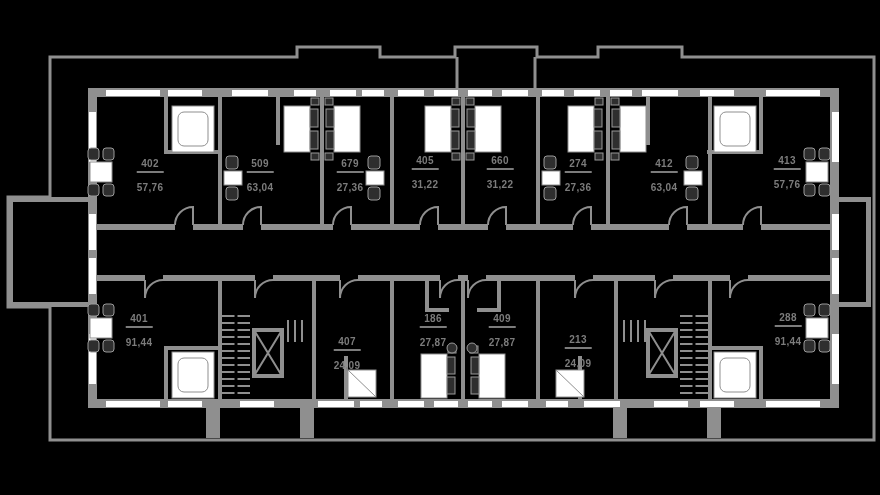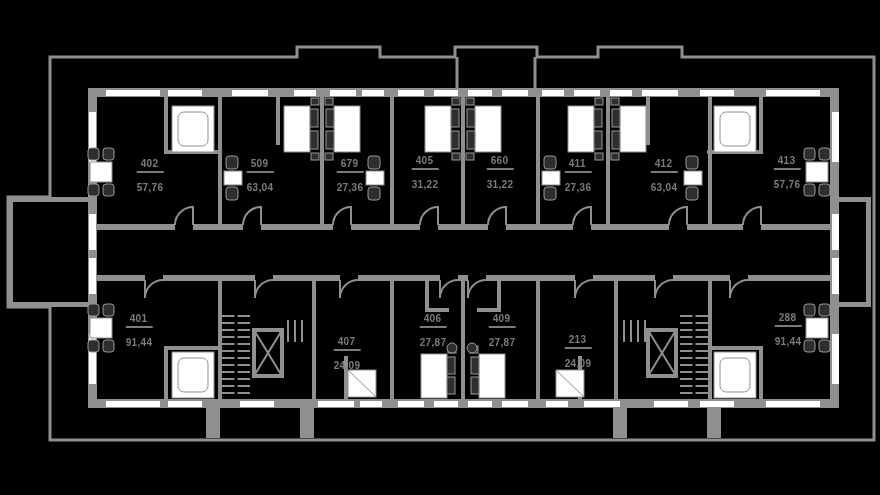--- a/index.html
+++ b/index.html
@@ -10,21 +10,21 @@
   .thin{stroke:var(--c-wall,#8f8f8f);stroke-width:3;fill:none;}
   .conn{stroke:var(--c-wall,#8f8f8f);stroke-width:3;}
   .win{fill:var(--c-win,#fff);}
   .furnW{fill:var(--c-win,#fff);stroke:#8f8f8f;stroke-width:1;}
   .furnD{fill:var(--c-dark,#2e2e2e);stroke:#9a9a9a;stroke-width:1;}
   .inner{fill:none;stroke:#8f8f8f;stroke-width:1;}
   .door{stroke:var(--c-wall,#8f8f8f);stroke-width:2;fill:none;}
   .elev{stroke:var(--c-wall,#8f8f8f);stroke-width:4;fill:none;}
   .elevX{stroke:var(--c-wall,#8f8f8f);stroke-width:2;fill:none;}
   .sline{stroke:#000;stroke-width:3;}
-  .apt{position:absolute;transform:translateX(-50%);text-align:left;
+  .apt{position:absolute;transform:translateX(-50%);text-align:center;
        color:var(--c-text,#7c7c7c);font-size:10px;font-weight:bold;letter-spacing:.3px;line-height:1.15;}
   .apt .num{display:block;padding:0 4px 1px;border-bottom:2px solid var(--c-text,#7c7c7c);}
   .apt .area{display:block;padding-top:9px;white-space:nowrap;}
 </style>
 </head>
 <body>
 
 <div id="plan">
   <svg width="880" height="495" viewBox="0 0 880 495">
     <defs>
@@ -312,41 +312,41 @@
   </div>
   <div class="apt" style="left:350px;top:158px">
     <span class="num">679</span>
     <span class="area">27,36</span>
   </div>
   <div class="apt" style="left:425px;top:155px">
     <span class="num">405</span>
     <span class="area">31,22</span>
   </div>
   <div class="apt" style="left:433px;top:313px">
-    <span class="num">406</span>
+    <span class="num">186</span>
     <span class="area">27,87</span>
   </div>
   <div class="apt" style="left:347px;top:336px">
     <span class="num">407</span>
     <span class="area">24,09</span>
   </div>
   <div class="apt" style="left:578px;top:334px">
     <span class="num">213</span>
     <span class="area">24,09</span>
   </div>
   <div class="apt" style="left:502px;top:313px">
     <span class="num">409</span>
     <span class="area">27,87</span>
   </div>
   <div class="apt" style="left:500px;top:155px">
     <span class="num">660</span>
     <span class="area">31,22</span>
   </div>
   <div class="apt" style="left:578px;top:158px">
-    <span class="num">411</span>
+    <span class="num">274</span>
     <span class="area">27,36</span>
   </div>
   <div class="apt" style="left:664px;top:158px">
     <span class="num">412</span>
     <span class="area">63,04</span>
   </div>
   <div class="apt" style="left:787px;top:155px">
     <span class="num">413</span>
     <span class="area">57,76</span>
   </div>

